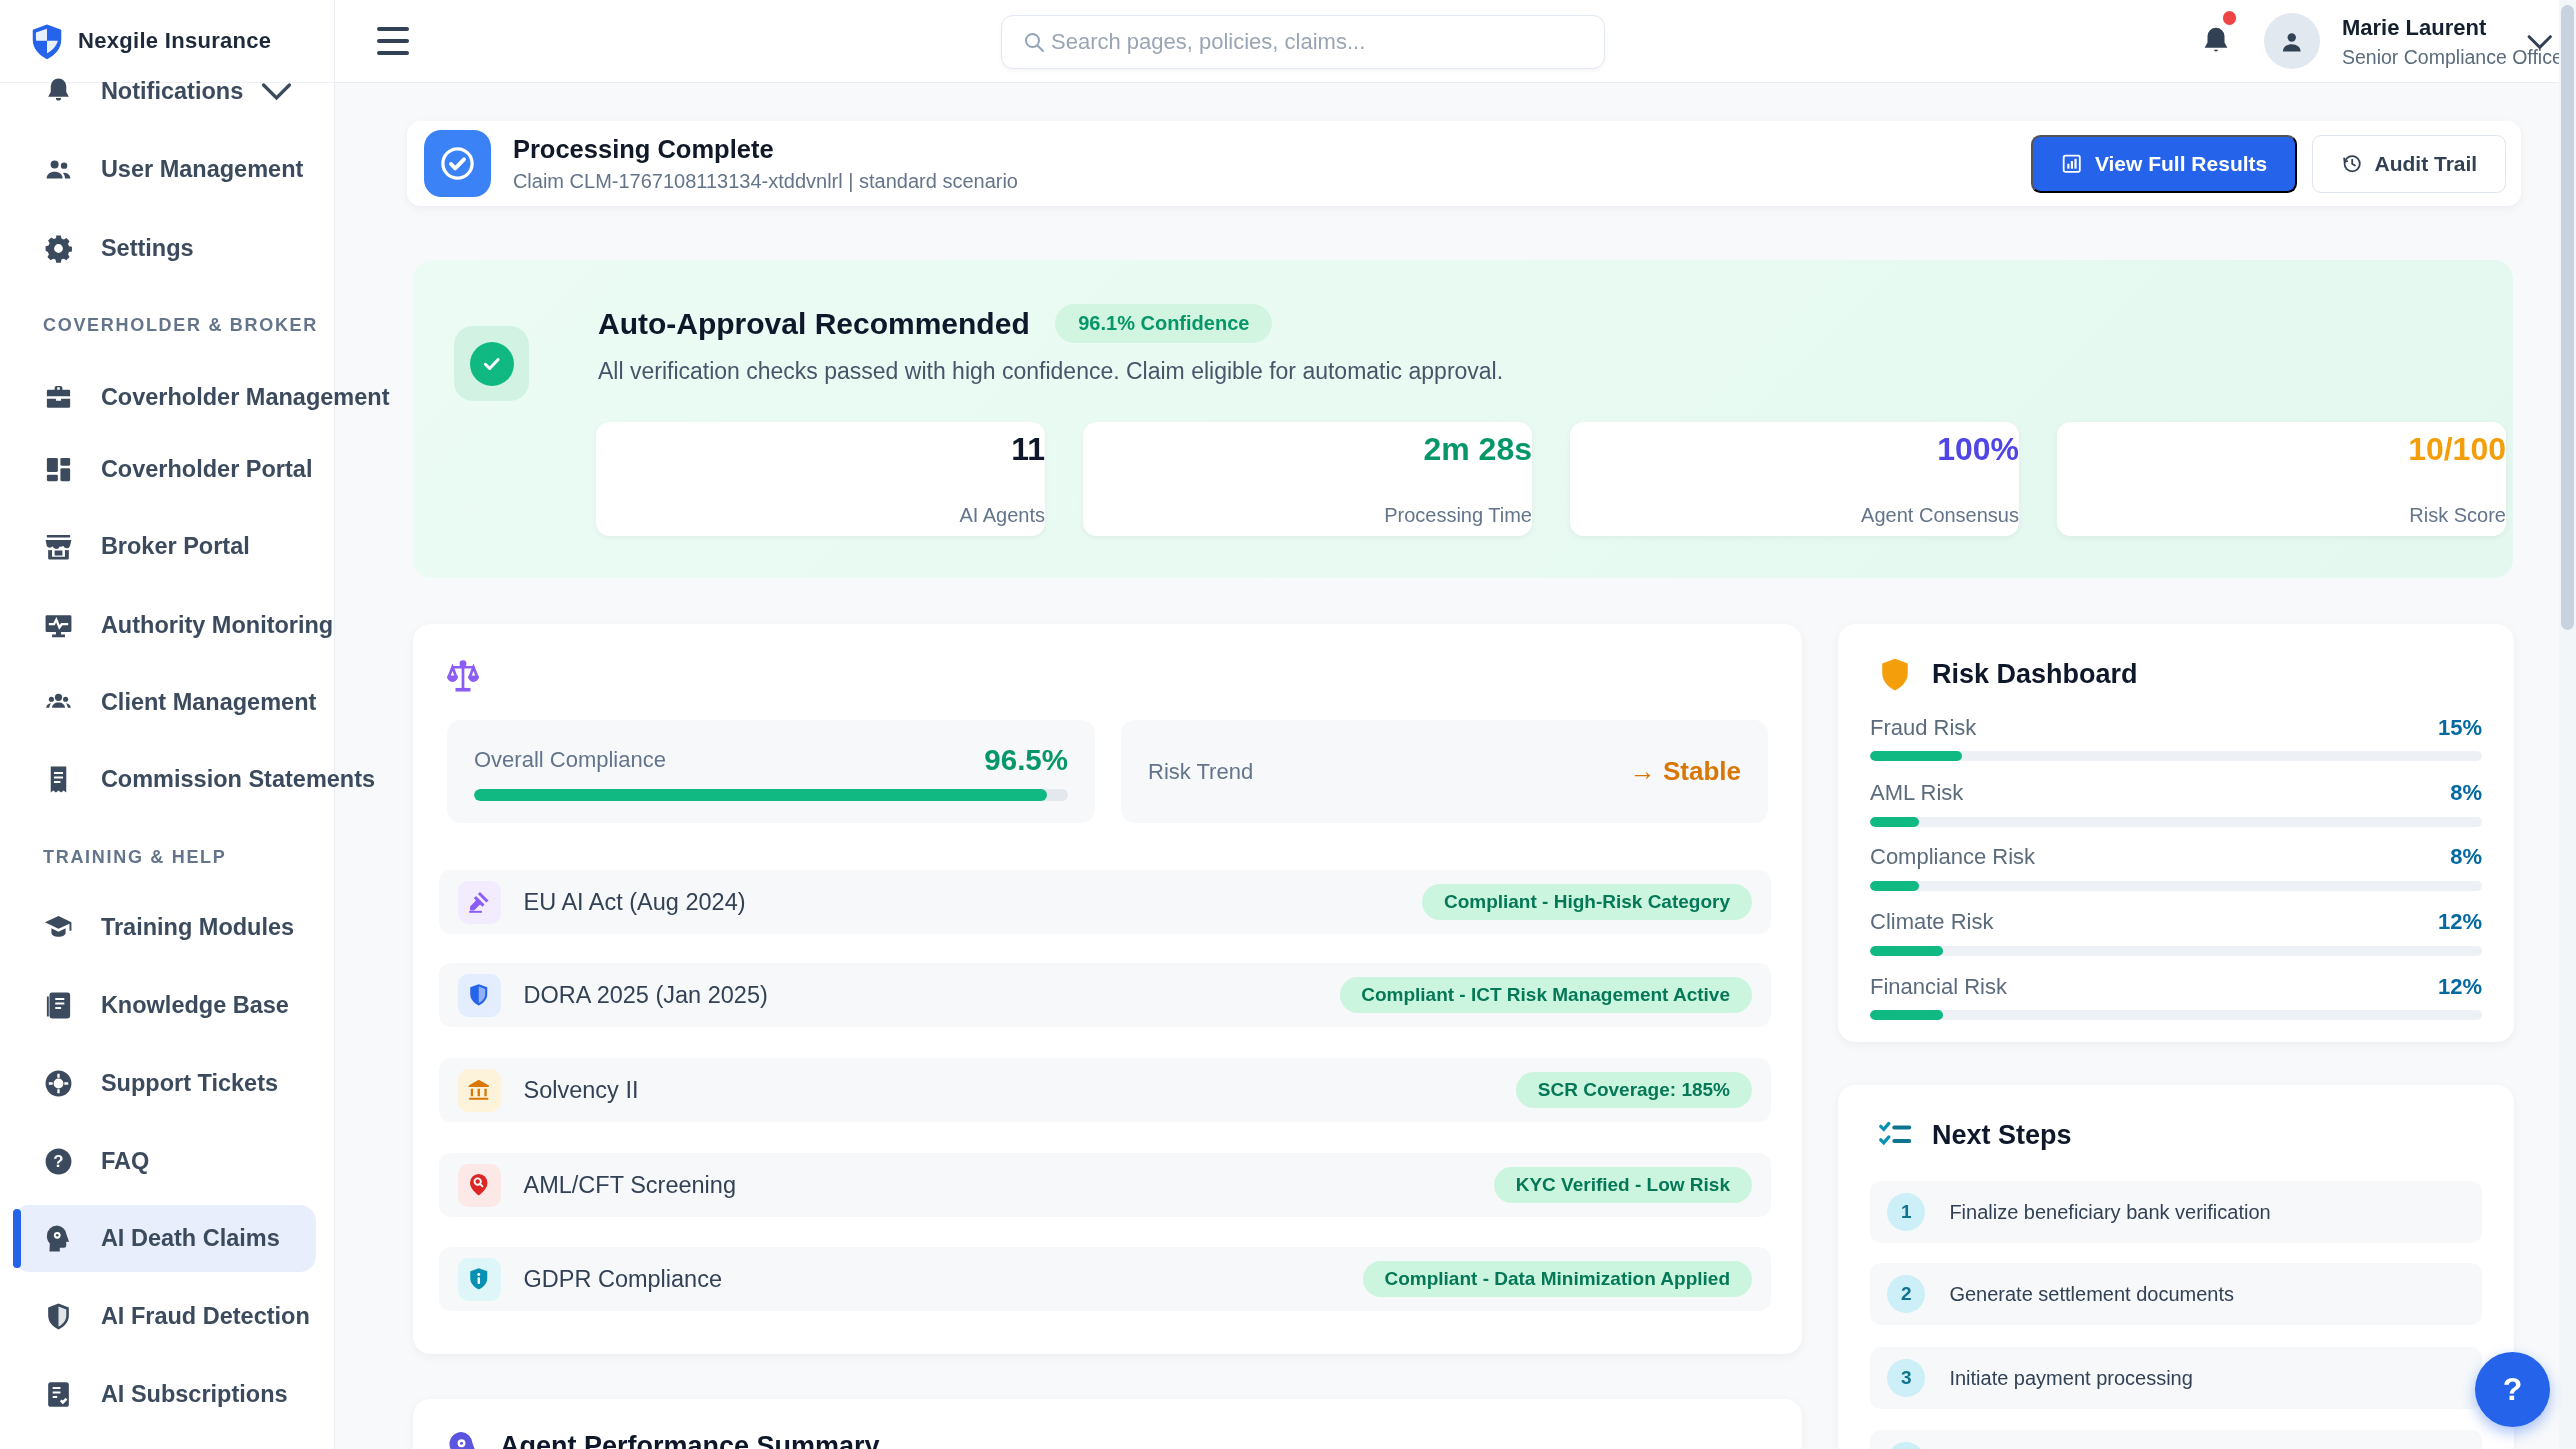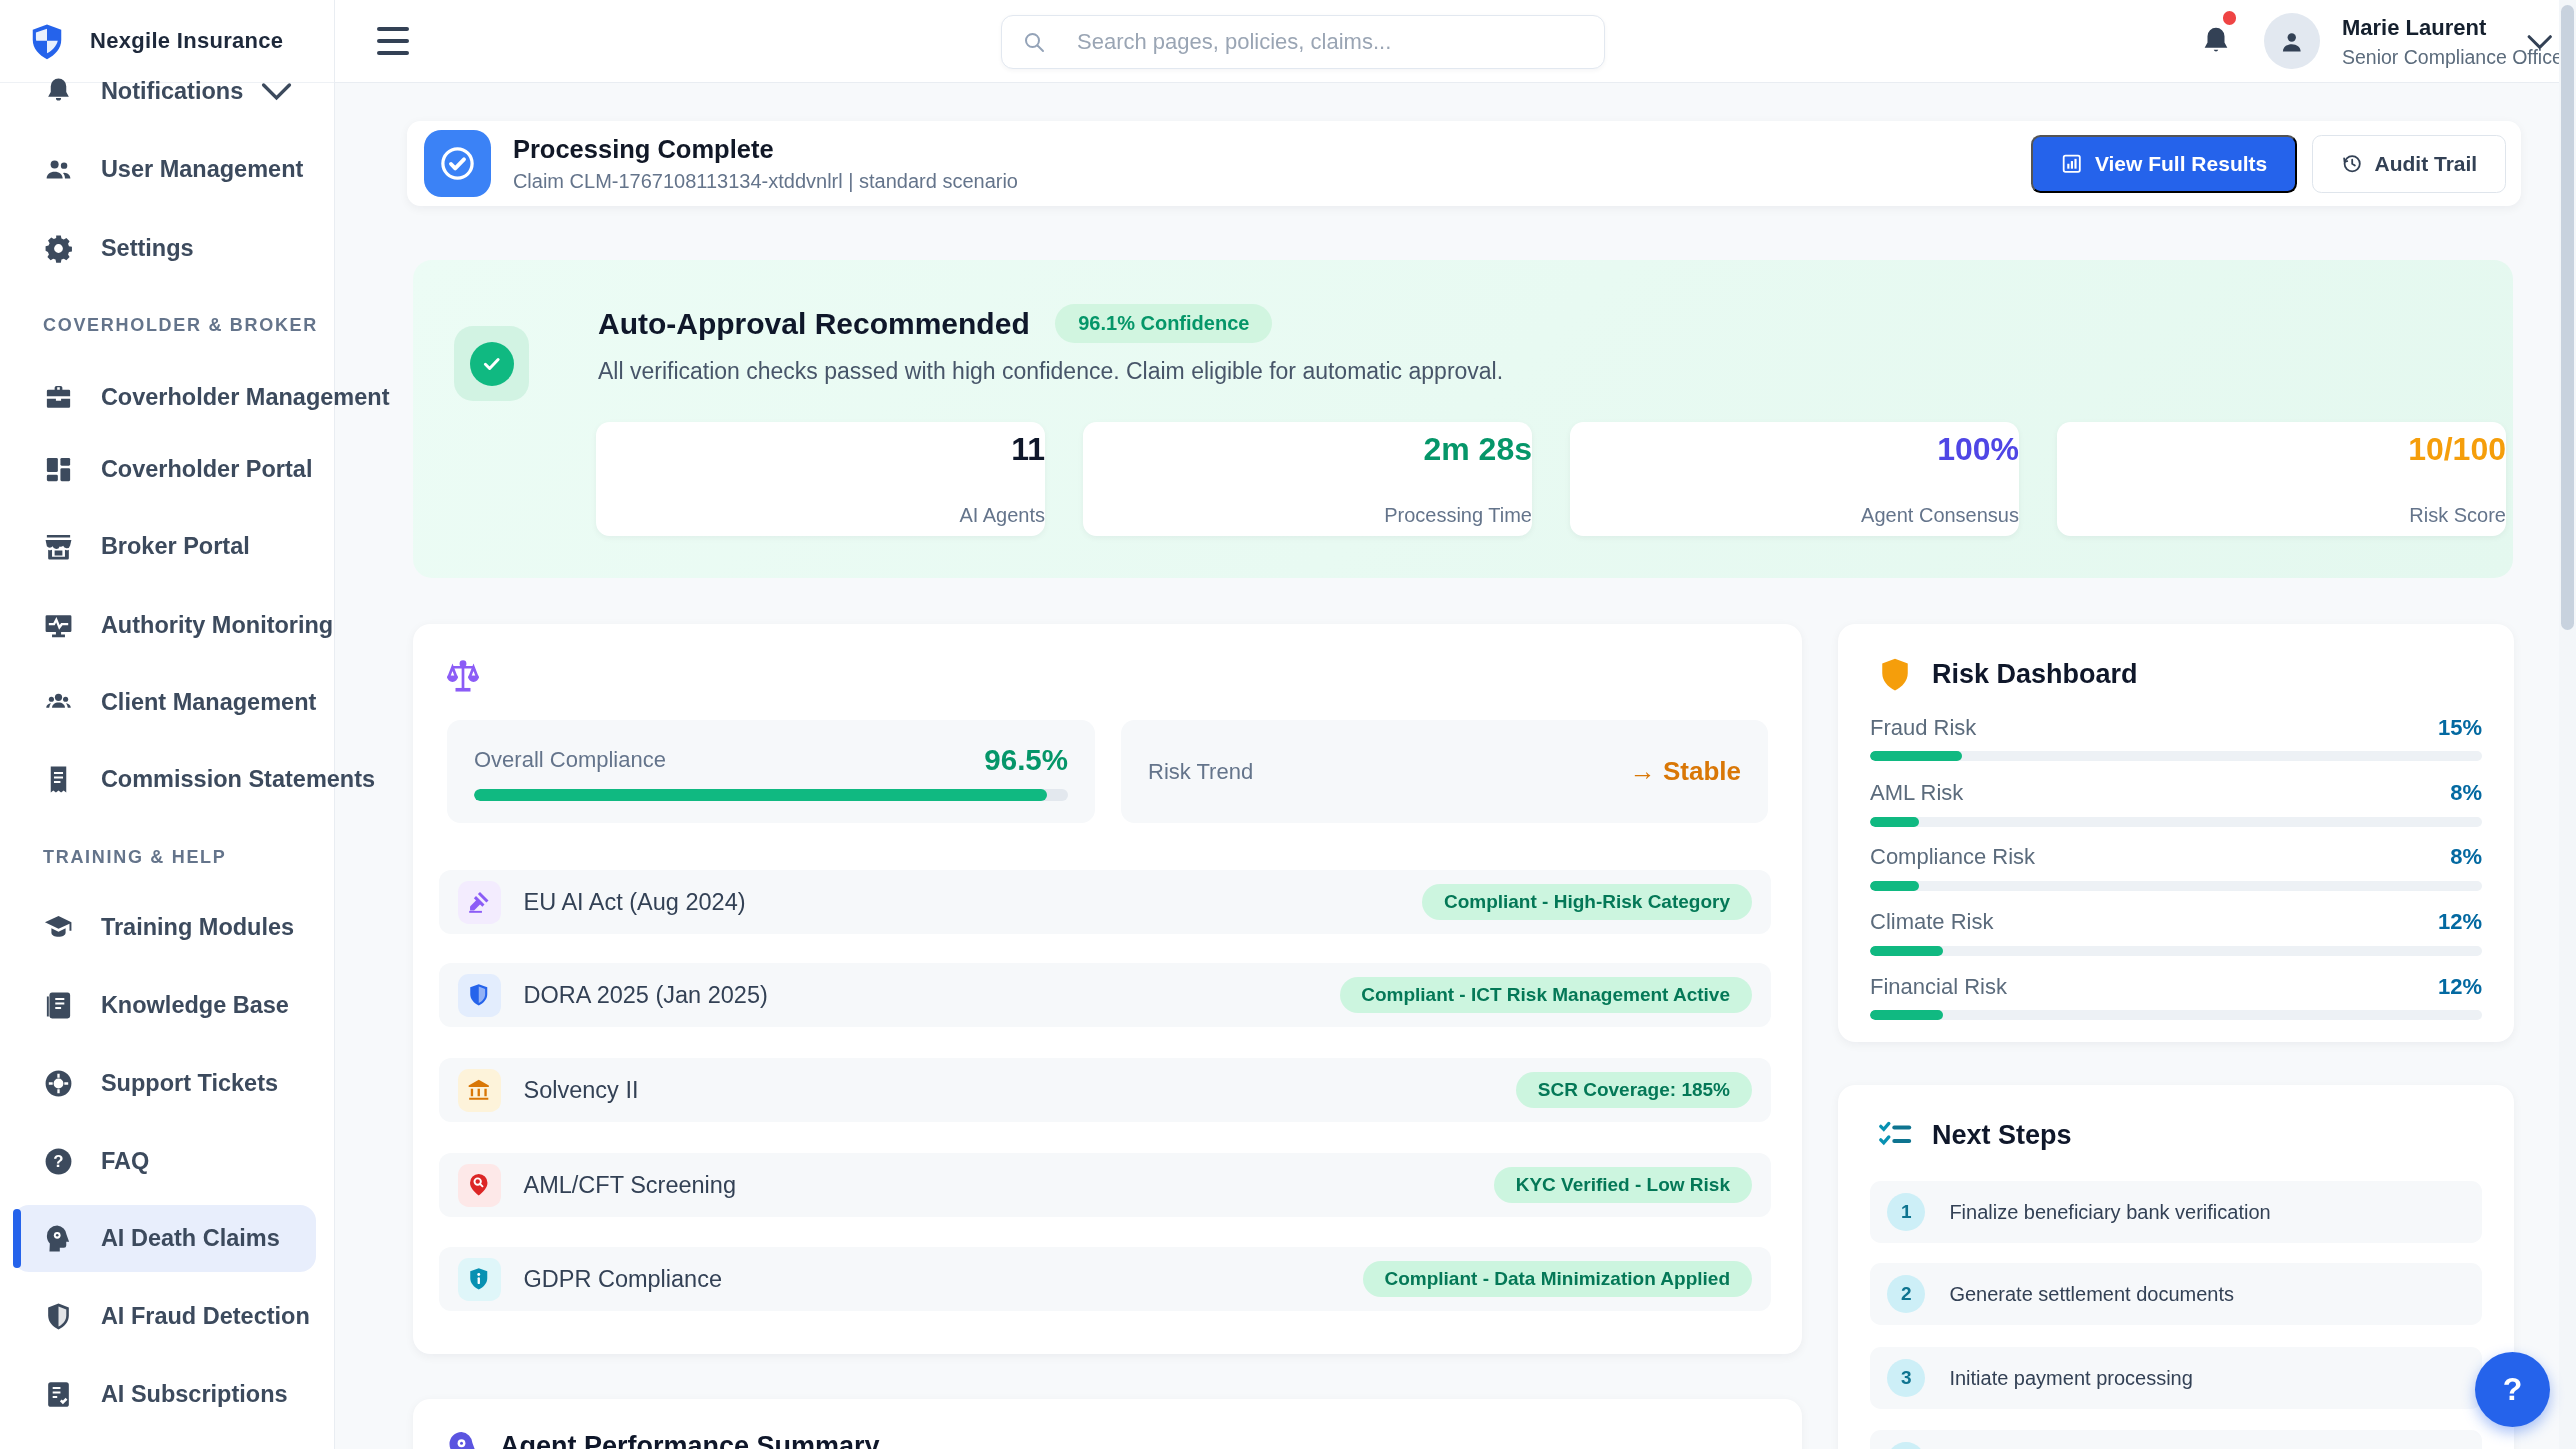--- a/index.html
+++ b/index.html
@@ -8,36 +8,36 @@
   .screen { position:relative; width:2576px; height:1449px; overflow:hidden; background:#f7f9fb; }
 
   
   .ic { display:inline-flex; align-items:center; justify-content:center; }
   .ic svg { width:100%; height:100%; display:block; }
 
   
   .sidebar { position:absolute; left:0; top:0; width:335px; height:1449px; background:#ffffff; border-right:1.3px solid #e9edf2; z-index:5; }
   .logo-row { height:83px; display:flex; align-items:center; padding-left:28px; border-bottom:1.3px solid #eef1f5; }
   .logo-ic { width:38px; height:42px; color:#2563eb; }
-  .logo-text { margin-left:24px; font-size:22px; font-weight:700; color:#1e293b; letter-spacing:0.3px; }
+  .logo-text { margin-left:12px; font-size:22px; font-weight:700; color:#1e293b; letter-spacing:0.3px; }
   .nav-item { position:absolute; left:13.4px; width:303px; height:67px; display:flex; align-items:center; padding-left:29.5px; border-radius:16px; cursor:pointer; }
   .nav-item .ic { width:31px; height:31px; color:#3c4a5d; flex:0 0 auto; }
   .nav-label { margin-left:27px; font-size:23.5px; font-weight:600; color:#3c4a5d; white-space:nowrap; }
   .nav-section { position:absolute; left:43px; height:40px; display:flex; align-items:center; font-size:18px; font-weight:700; letter-spacing:1.7px; color:#64748b; }
   .nav-item.active { background:#e8eefc; }
   .active-bar { position:absolute; left:0; top:4px; bottom:4px; width:8px; border-radius:5.4px; background:#2563eb; }
   .nav-chevron { position:absolute; right:24px; width:23px; height:14.8px; color:#64748b; }
 
   
   .topbar { position:absolute; left:335px; top:0; right:0; height:83px; background:#ffffff; border-bottom:1.3px solid #e9edf2; z-index:4; }
   .hamburger { position:absolute; left:42px; top:27px; width:32px; height:28px; display:flex; flex-direction:column; justify-content:space-between; cursor:pointer; }
   .hamburger span { display:block; height:4px; border-radius:2px; background:#334155; }
   .search-box { position:absolute; left:666px; top:14.8px; width:604px; height:54px; background:#fff; border:1.3px solid #e2e8f0; border-radius:12px; display:flex; align-items:center; padding-left:20px; box-shadow:0 1.3px 4px rgba(15,23,42,.04); }
   .search-box .ic { width:24px; height:24px; color:#94a3b8; }
-  .search-ph { margin-left:31px; font-size:22px; color:#9aa5b4; }
+  .search-ph { margin-left:5px; font-size:22px; color:#9aa5b4; }
   .bell-wrap { position:absolute; left:1864px; top:23px; width:34px; height:38px; color:#334155; cursor:pointer; }
   .bell-dot { position:absolute; left:1886px; top:9.4px; width:17.4px; height:17.4px; border-radius:50%; background:#ef4444; border:2.7px solid #fff; }
   .avatar { position:absolute; left:1929px; top:13.4px; width:56px; height:56px; border-radius:50%; background:#e2e8f0; display:flex; align-items:center; justify-content:center; }
   .avatar .ic { width:29.5px; height:29.5px; color:#334155; }
   .user-block { position:absolute; left:2007px; top:14.8px; cursor:pointer; }
   .user-name { font-size:22px; font-weight:700; color:#15202e; }
   .user-role { font-size:19.5px; color:#5b6b7c; margin-top:5.4px; }
   .user-chevron { position:absolute; left:2192px; top:34px; width:25.5px; height:16px; color:#334155; cursor:pointer; }
 
   

